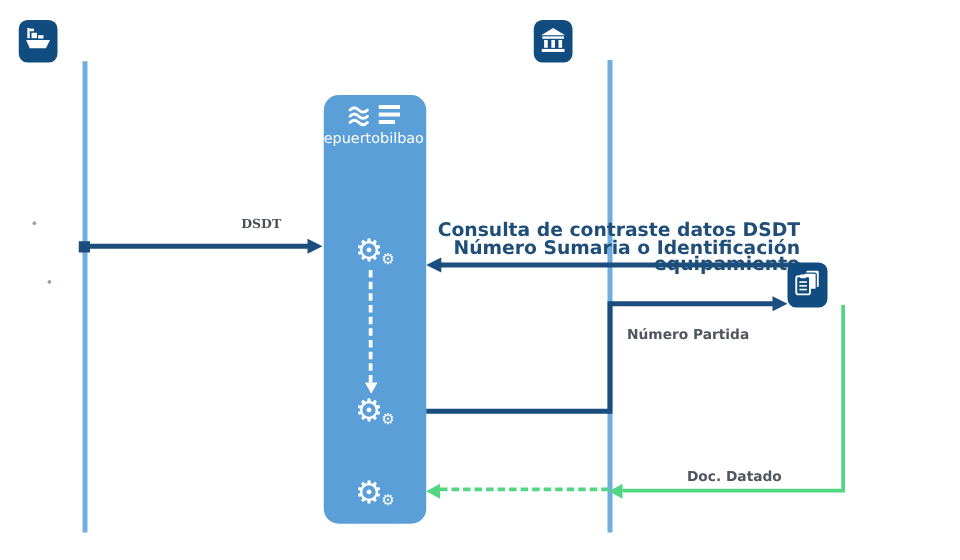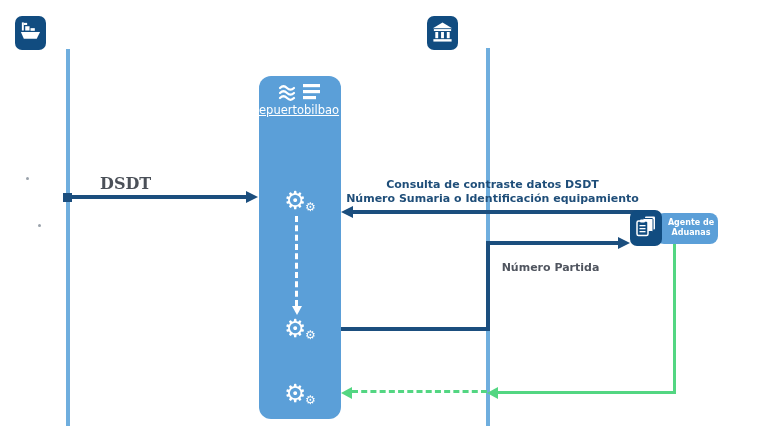--- a/index.html
+++ b/index.html
@@ -34,24 +34,24 @@
 
   
   .sysbox{background:#5B9FD8;border-radius:12px;z-index:2;}
   .sysname{color:#ffffff;font-size:11.5px;text-align:center;z-index:3;}
   .gear{color:#ffffff;font-family:"DejaVu Sans",sans-serif;z-index:3;line-height:1;}
   .wdash{border-left:3px dashed #ffffff;width:0;z-index:3;}
   .wah-d{width:0;height:0;border-left:5px solid transparent;border-right:5px solid transparent;
          border-top:9px solid #ffffff;z-index:3;}
 
   
-  .lbl-navy{color:#1F4E79;font-size:11px;font-weight:bold;text-align:center;line-height:13.5px;z-index:4;}
+  .lbl-navy{color:#1F4E79;font-size:15px;font-weight:bold;text-align:right;line-height:13.5px;z-index:4;}
   .lbl-gray{color:#50555F;font-size:11px;font-weight:bold;text-align:center;z-index:4;}
-  .lbl-serif{color:#4B5058;font-family:"DejaVu Serif",serif;font-size:16px;font-weight:bold;
-             text-align:left;z-index:4;}
+  .lbl-serif{color:#4B5058;font-family:"DejaVu Serif",serif;font-size:10px;font-weight:bold;
+             text-align:right;z-index:4;}
   .dot{background:#9aa2ab;border-radius:50%;width:3px;height:3px;z-index:1;}
 </style>
 </head>
 <body>
 
 <div id="stage">
 
   <div class="abs lifeline" style="left:66px;top:49px;height:377px;"></div>
   <div class="abs lifeline" style="left:486px;top:48px;height:378px;"></div>
 
@@ -95,21 +95,21 @@
         <path d="M3 12 q3.5 -3.5 7 0 t7 0"></path>
         <path d="M3 17 q3.5 -3.5 7 0 t7 0"></path>
       </g>
       <g fill="#ffffff">
         <rect x="26" y="3" width="17" height="3.2"></rect>
         <rect x="26" y="9" width="17" height="3.2"></rect>
         <rect x="26" y="15" width="13" height="3.2"></rect>
       </g>
     </svg>
   </div>
-  <div class="abs sysname" style="left:259px;top:103px;width:60px;text-decoration:underline;">epuertobilbao</div>
+  <div class="abs sysname" style="left:259px;top:103px;width:60px;">epuertobilbao</div>
 
   <span class="abs gear" style="left:284px;top:188px;font-size:25px;">⚙</span>
   <span class="abs gear" style="left:305px;top:201px;font-size:12px;">⚙</span>
   <span class="abs gear" style="left:284px;top:316px;font-size:25px;">⚙</span>
   <span class="abs gear" style="left:305px;top:329px;font-size:12px;">⚙</span>
   <span class="abs gear" style="left:284px;top:381px;font-size:25px;">⚙</span>
   <span class="abs gear" style="left:305px;top:394px;font-size:12px;">⚙</span>
 
   <div class="abs wdash" style="left:295px;top:216px;height:90px;"></div>
   <div class="abs wah-d" style="left:292px;top:306px;"></div>
@@ -125,39 +125,34 @@
     <div>Consulta de contraste datos DSDT</div>
     <div>Número Sumaria o Identificación equipamiento</div>
   </div>
 
   <div class="abs mh" style="left:341px;top:327px;width:147px;"></div>
   <div class="abs mv" style="left:486px;top:241px;height:90px;"></div>
   <div class="abs mh" style="left:488px;top:241px;width:131px;"></div>
   <div class="abs ah-r" style="left:618px;top:237px;"></div>
   <div class="abs lbl-gray" style="left:488px;top:223px;width:125px;margin-top:38px;">Número Partida</div>
 
-  <div class="abs chip" style="left:656px;top:213px;width:62px;height:31px;">
-    <div class="abs chip-label-sm" style="left:8px;top:5px;width:54px;">
-      <div>Agente de</div>
-      <div>Aduanas</div>
-    </div>
-  </div>
   <div class="abs icon-sq" style="left:630px;top:210px;width:32px;height:36px;">
     <span>
       <svg width="24" height="24" viewBox="0 0 24 24">
         <rect x="11" y="2.5" width="10" height="13" rx="1" fill="#ffffff"></rect>
         <rect x="9" y="4.5" width="10" height="13" rx="1" fill="#ffffff" stroke="#114C80" stroke-width="1"></rect>
         <rect x="3" y="7" width="11" height="14.5" rx="1.5" fill="#114C80" stroke="#ffffff" stroke-width="1.5"></rect>
         <rect x="6" y="5.5" width="5" height="3" rx="1" fill="#ffffff"></rect>
         <rect x="5.5" y="11" width="6" height="1.3" fill="#ffffff"></rect>
         <rect x="5.5" y="14" width="6" height="1.3" fill="#ffffff"></rect>
         <rect x="5.5" y="17" width="6" height="1.3" fill="#ffffff"></rect>
       </svg>
     </span>
   </div>
 
   <div class="abs gv" style="left:673px;top:244px;height:149px;"></div>
   <div class="abs gh" style="left:498px;top:391px;width:178px;"></div>
   <div class="abs gah-l" style="left:487px;top:387px;"></div>
   <div class="abs gdash" style="left:352px;top:390px;width:135px;"></div>
   <div class="abs gah-l" style="left:341px;top:387px;"></div>
+  <div class="abs lbl-gray" style="left:515px;top:375px;width:145px;">Doc. Datado</div>
 
 </div>
 
 </body></html>

